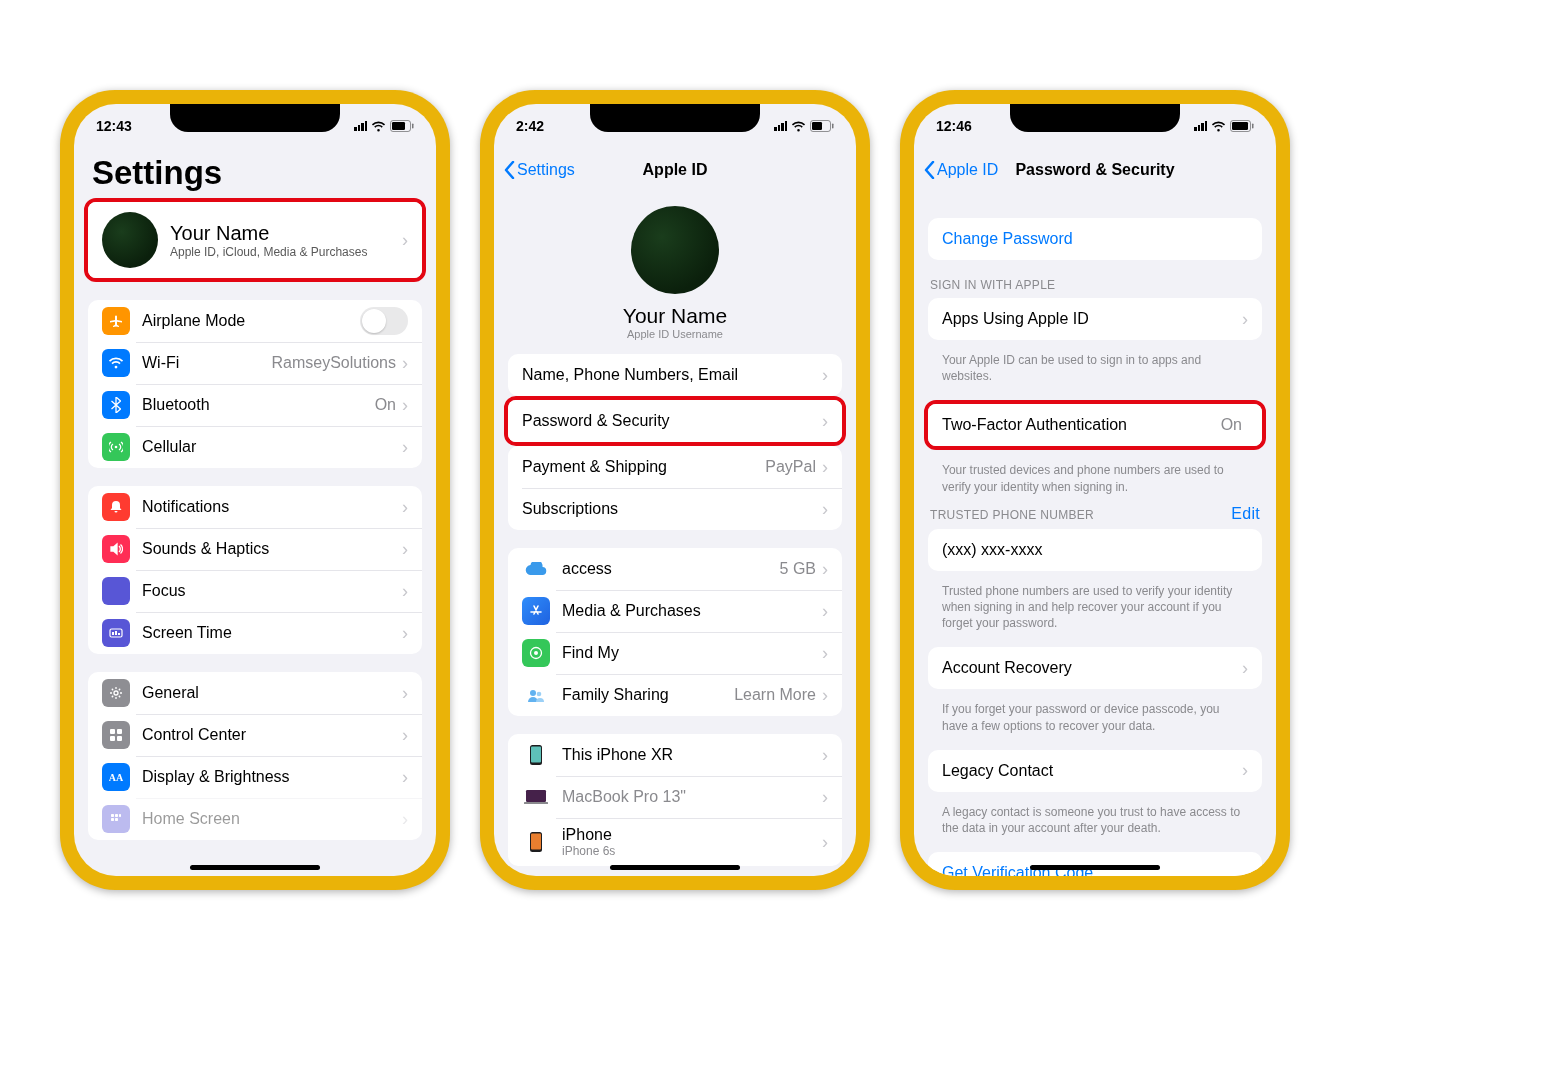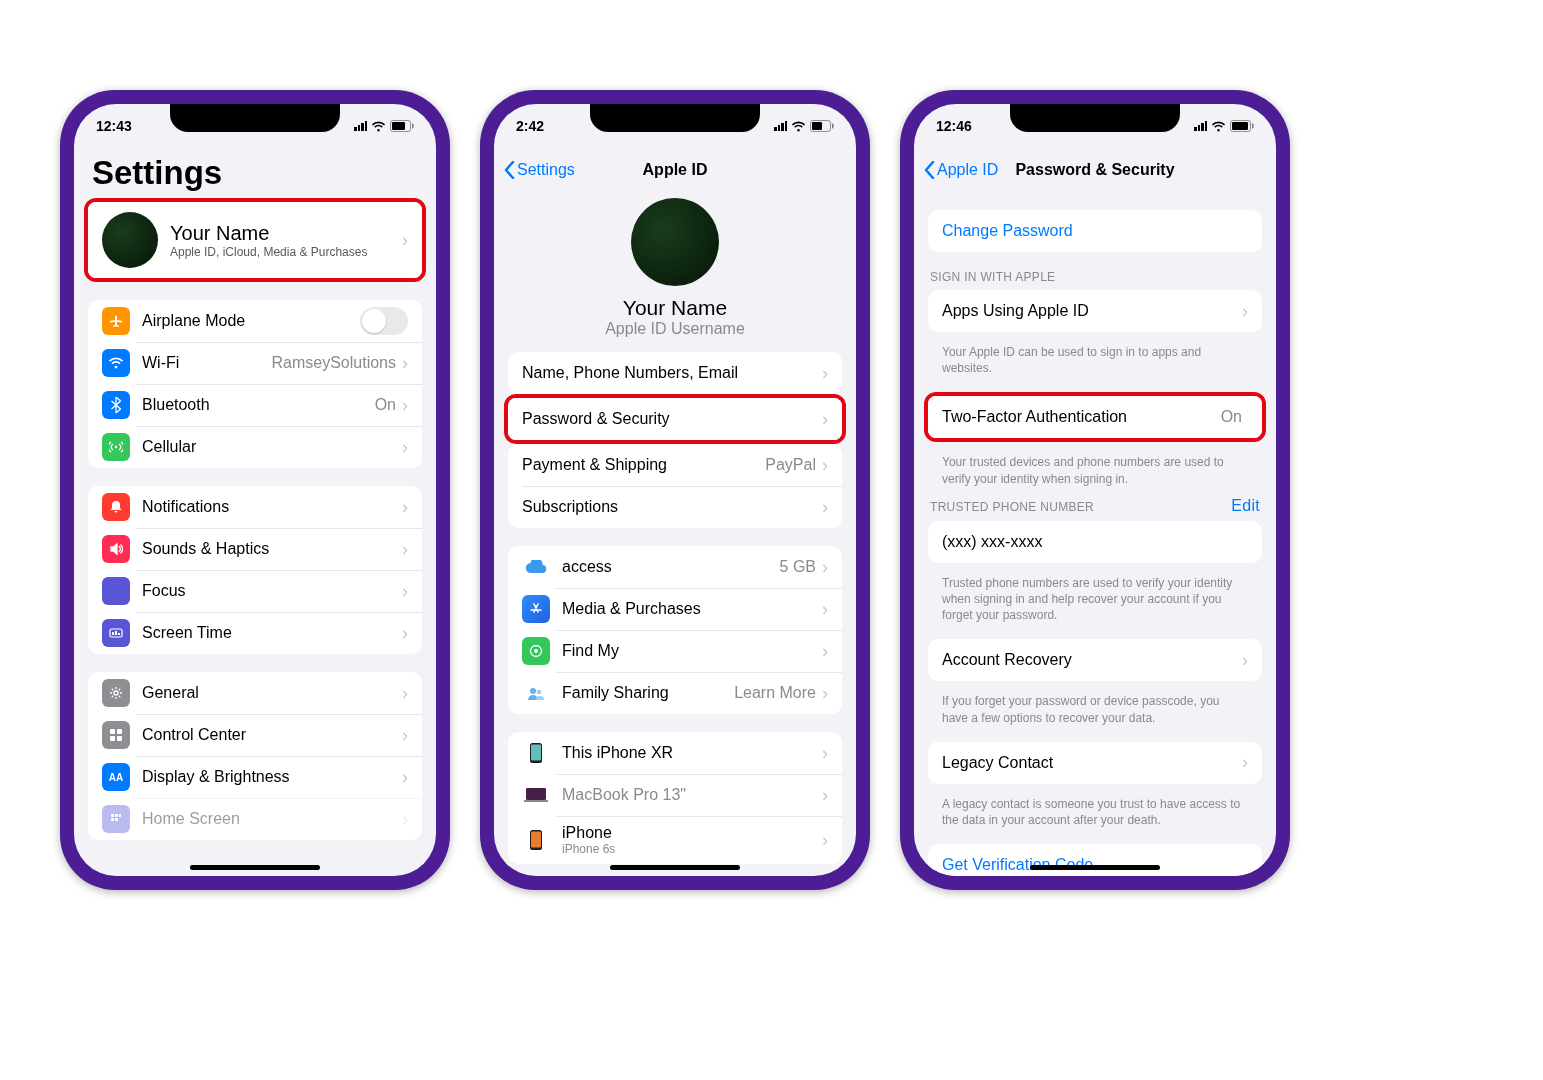--- a/index.html
+++ b/index.html
@@ -13,21 +13,21 @@
   .stage {
     position: absolute;
     left: 60px; top: 90px;
     display: flex;
     gap: 30px;
   }
   
   .phone {
     width: 390px;
     height: 800px;
-    background: #4c1d95;
+    background: #eab308;
     border-radius: 55px;
     padding: 14px;
     position: relative;
     box-shadow: 0 2px 8px rgba(0,0,0,.3);
   }
   .screen {
     width: 100%; height: 100%;
     background: #f2f2f7;
     border-radius: 42px;
     overflow: hidden;
@@ -66,21 +66,21 @@
   }
   .nav-title {
     position:absolute; left:0; right:0; text-align:center;
     font-size:16px; font-weight:600; color:#000;
   }
   .content {
     position:absolute; left:0; right:0; top:44px; bottom:0;
     overflow:hidden;
     padding-bottom: 0;
   }
-  .content.withnav { top: 88px; }
+  .content.withnav { top: 96px; }
   .bigtitle {
     font-size: 33px; font-weight:700; color:#000;
     padding: 6px 18px 6px;
   }
   .search {
     margin: 0 14px 14px;
     background:#e4e4e9;
     border-radius:10px;
     height:34px;
     display:flex; align-items:center; padding:0 8px;
@@ -101,21 +101,21 @@
     position:relative;
     font-size:16px; color:#000;
   }
   .row + .row::before {
     content:""; position:absolute; left:48px; right:0; top:0; height:0.5px; background:#e5e5ea;
   }
   .row.noicon + .row.noicon::before { left:14px; }
   .row .icon {
     width:28px; height:28px; border-radius:6px; margin-right:12px;
     display:flex; align-items:center; justify-content:center;
-    color:#fff; flex-shrink:0;
+    color:#fff; flex-shrink:0;font-family:Liberation Serif, serif;
   }
   .row .label { flex:1; }
   .row .value { color:#8a8a8e; font-size:16px; margin-right:6px;}
   .row .chev { color:#c7c7cc; font-size:18px; }
   .row.link { color:#007aff; }
   .row.profile { padding: 10px 14px; }
   .avatar {
     width:56px; height:56px; border-radius:50%;
     background: radial-gradient(circle at 35% 35%, #1a3d1c, #0b200c 70%);
     margin-right:12px; flex-shrink:0;
@@ -150,21 +150,21 @@
   }
   .redbox {
     border: 4px solid #e30613;
     border-radius: 12px;
     margin: 0 10px 18px;
     padding: 0;
   }
   .redbox .group { margin:0; border-radius:8px; }
   .center-col { text-align:center; padding: 6px 0 14px; }
   .center-col .cn { font-size:21px; color:#000; }
-  .center-col .cs { font-size:16px; color:#8a8a8e; }
+  .center-col .cs { font-size:11px; color:#8a8a8e; }
   .device-icon {
     width:28px; height:28px; margin-right:12px; flex-shrink:0;
     display:flex; align-items:center; justify-content:center;
   }
   .row.devrow .label { color:#000; }
   .row.devrow.dim .label { color:#8a8a8e; }
   .row.devrow .sublabel { font-size:12px; color:#8a8a8e; display:block; }
 </style>
 </head>
 <body>

